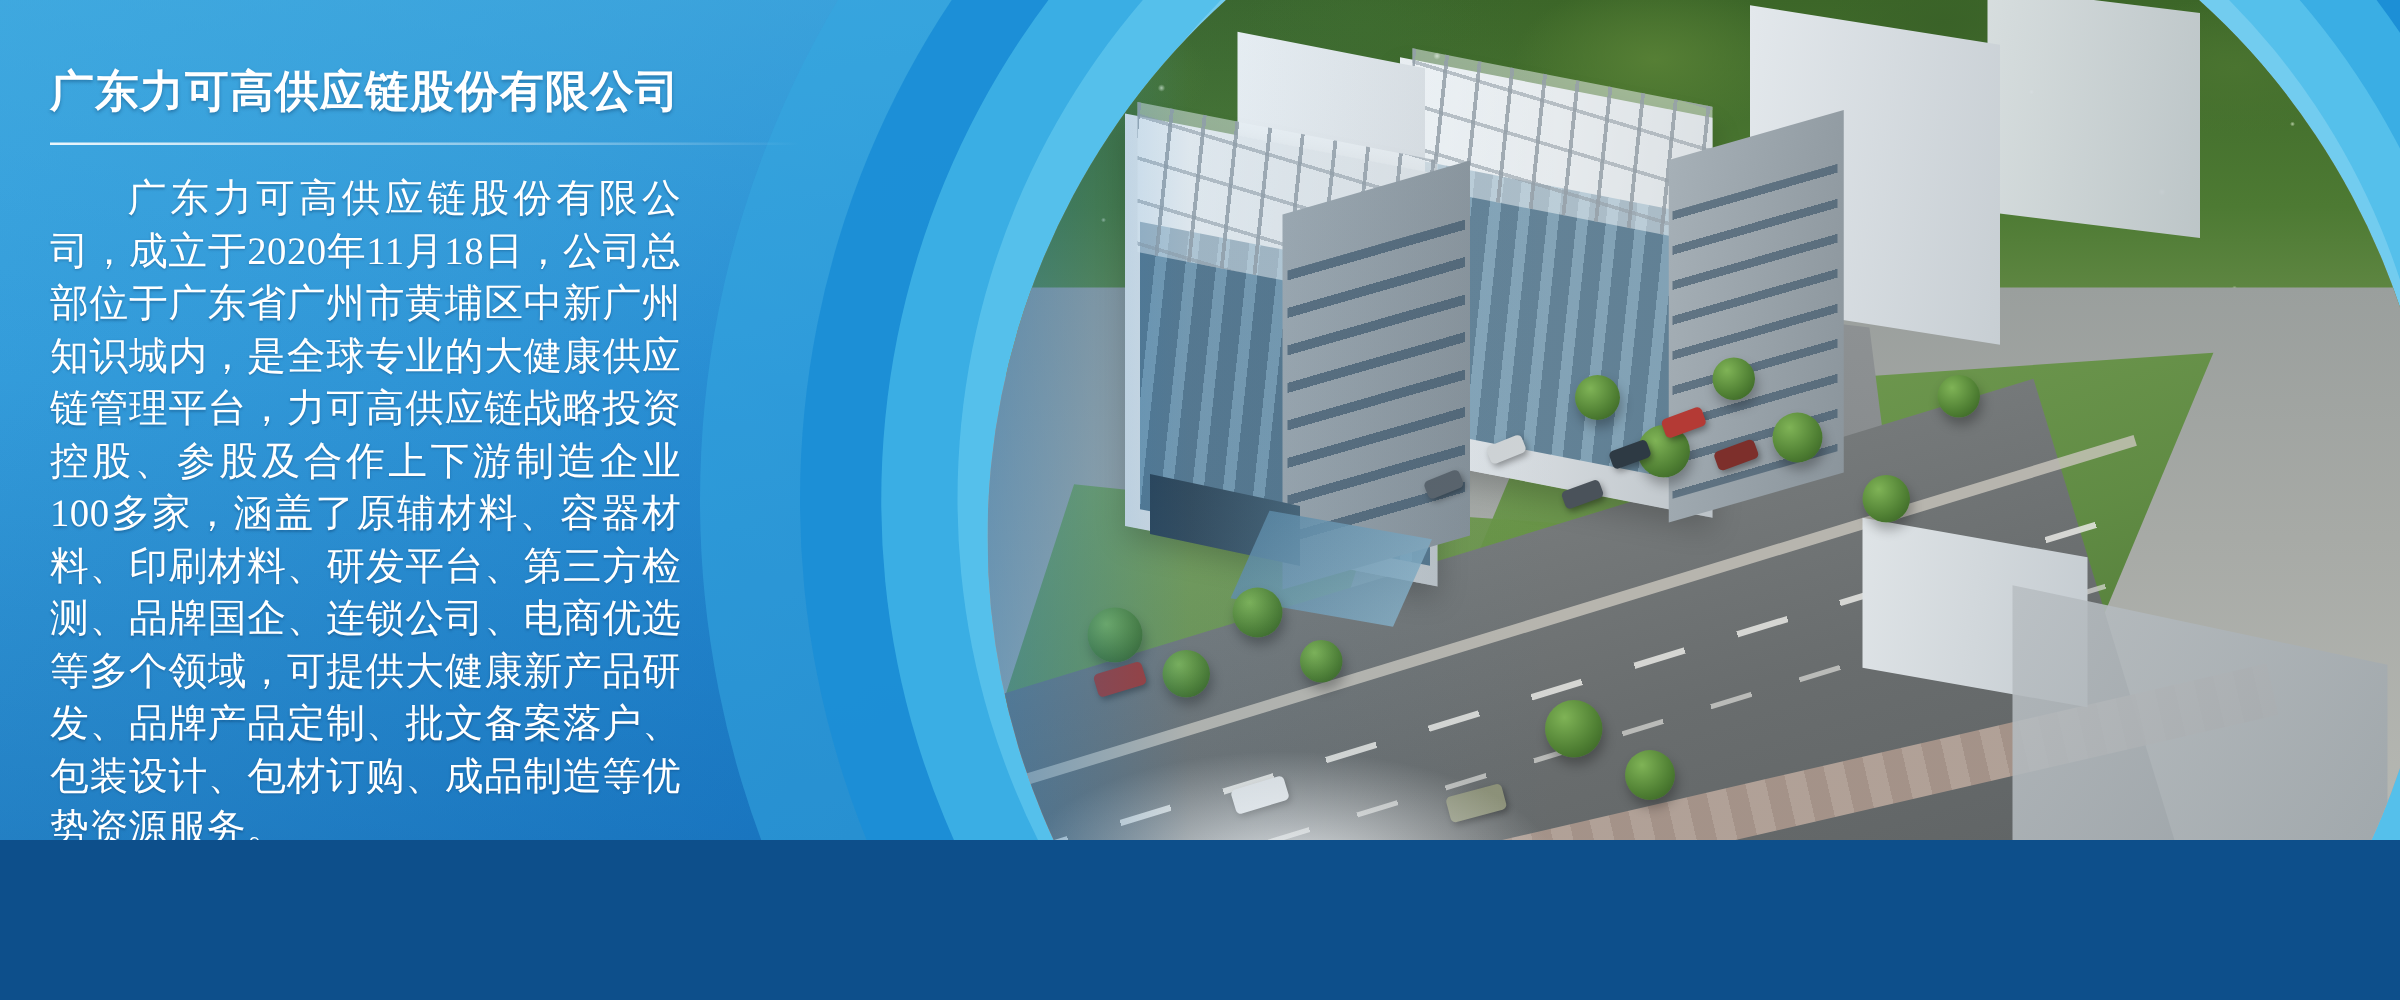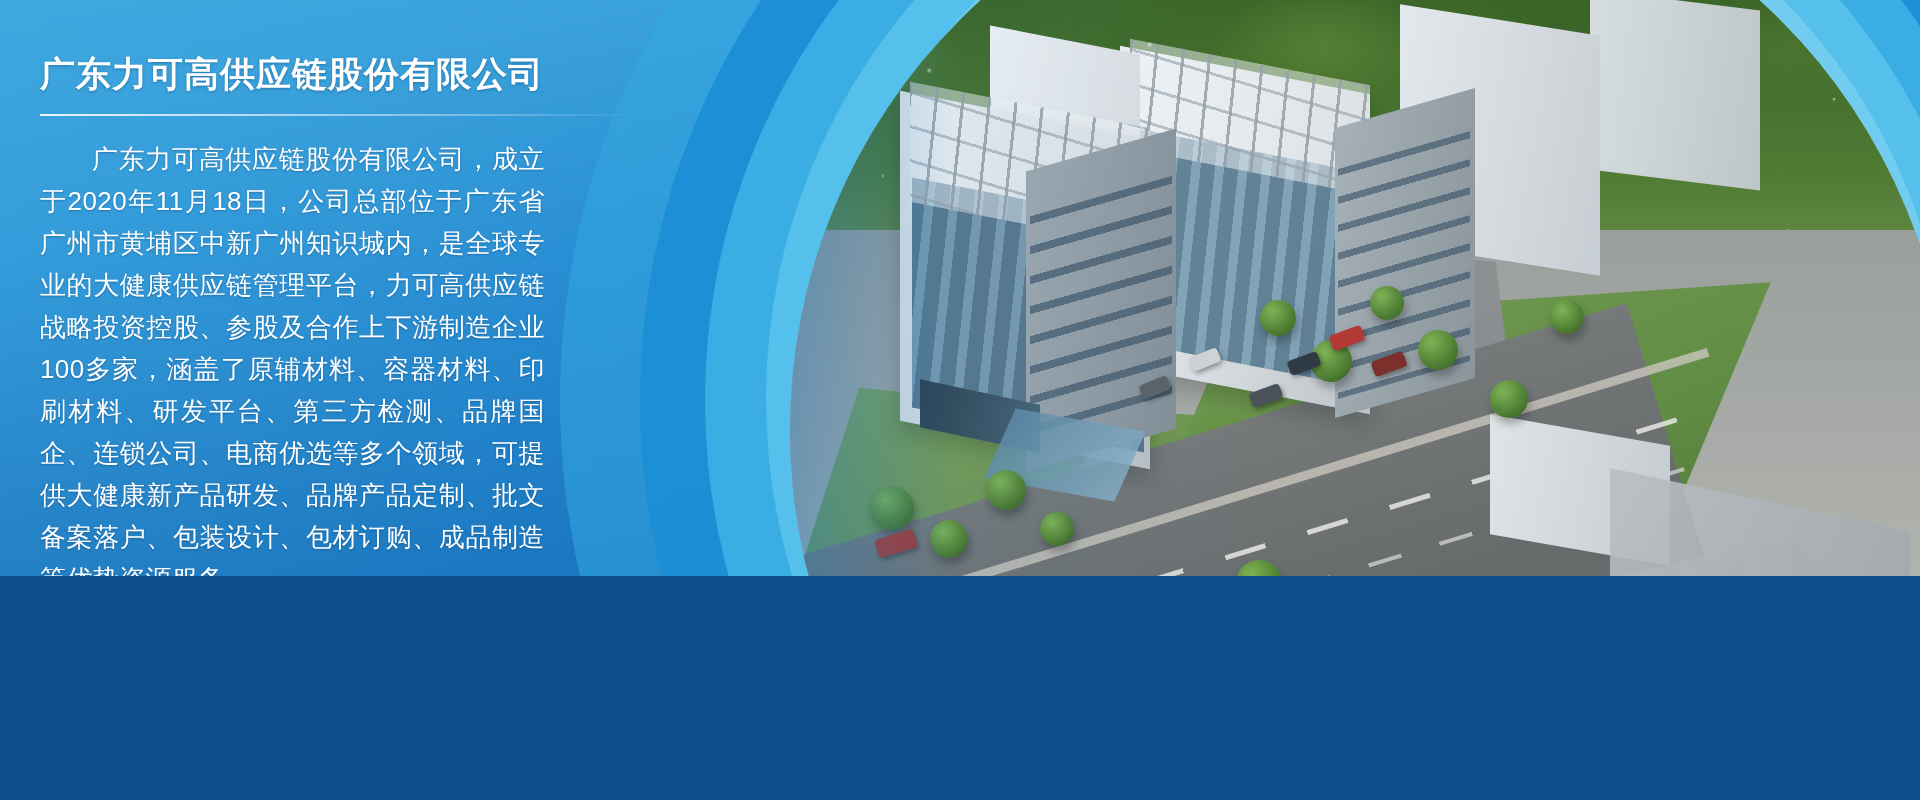--- a/index.html
+++ b/index.html
@@ -1,22 +1,22 @@
 <!DOCTYPE html>
 <html><head>
 <meta charset="utf-8">
 <title>Company Profile Banner</title>
 <style>
   html,body{margin:0;padding:0;background:#0d4f8b;}
   *{box-sizing:border-box;}
   .stage{
     position:relative;
-    width:1920px;height:576px;
+    width:1920px;height:672px;
     overflow:hidden;
-    font-family:Liberation Sans, sans-serif;
+    font-family:Liberation Serif, serif;
     background:#0f766e;
   }
 
   
   .bg-base{
     position:absolute;inset:0;
     background:linear-gradient(125deg,#36a0dd 0%,#2f95d6 22%,#1f84cf 48%,#1470bf 72%,#0f63b4 100%);
   }
   .bg-vert{
     position:absolute;inset:0;
@@ -291,21 +291,21 @@
     margin:0 0 18px 0;
     text-shadow:0 1px 3px rgba(0,40,80,.35);
   }
   .rule{
     width:600px;height:2px;
     background:linear-gradient(90deg, rgba(255,255,255,.9) 0%, rgba(255,255,255,.35) 70%, rgba(255,255,255,0) 100%);
     margin:0 0 22px 0;
   }
   .body{
     width:505px;
-    font-size:26px;
+    font-size:31px;
     line-height:42px;
     color:#ffffff;
     letter-spacing:.4px;
     text-align:justify;
     text-shadow:0 1px 2px rgba(0,45,90,.35);
   }
   .body p{margin:0;text-indent:2em;}
 </style>
 </head>
 <body>

